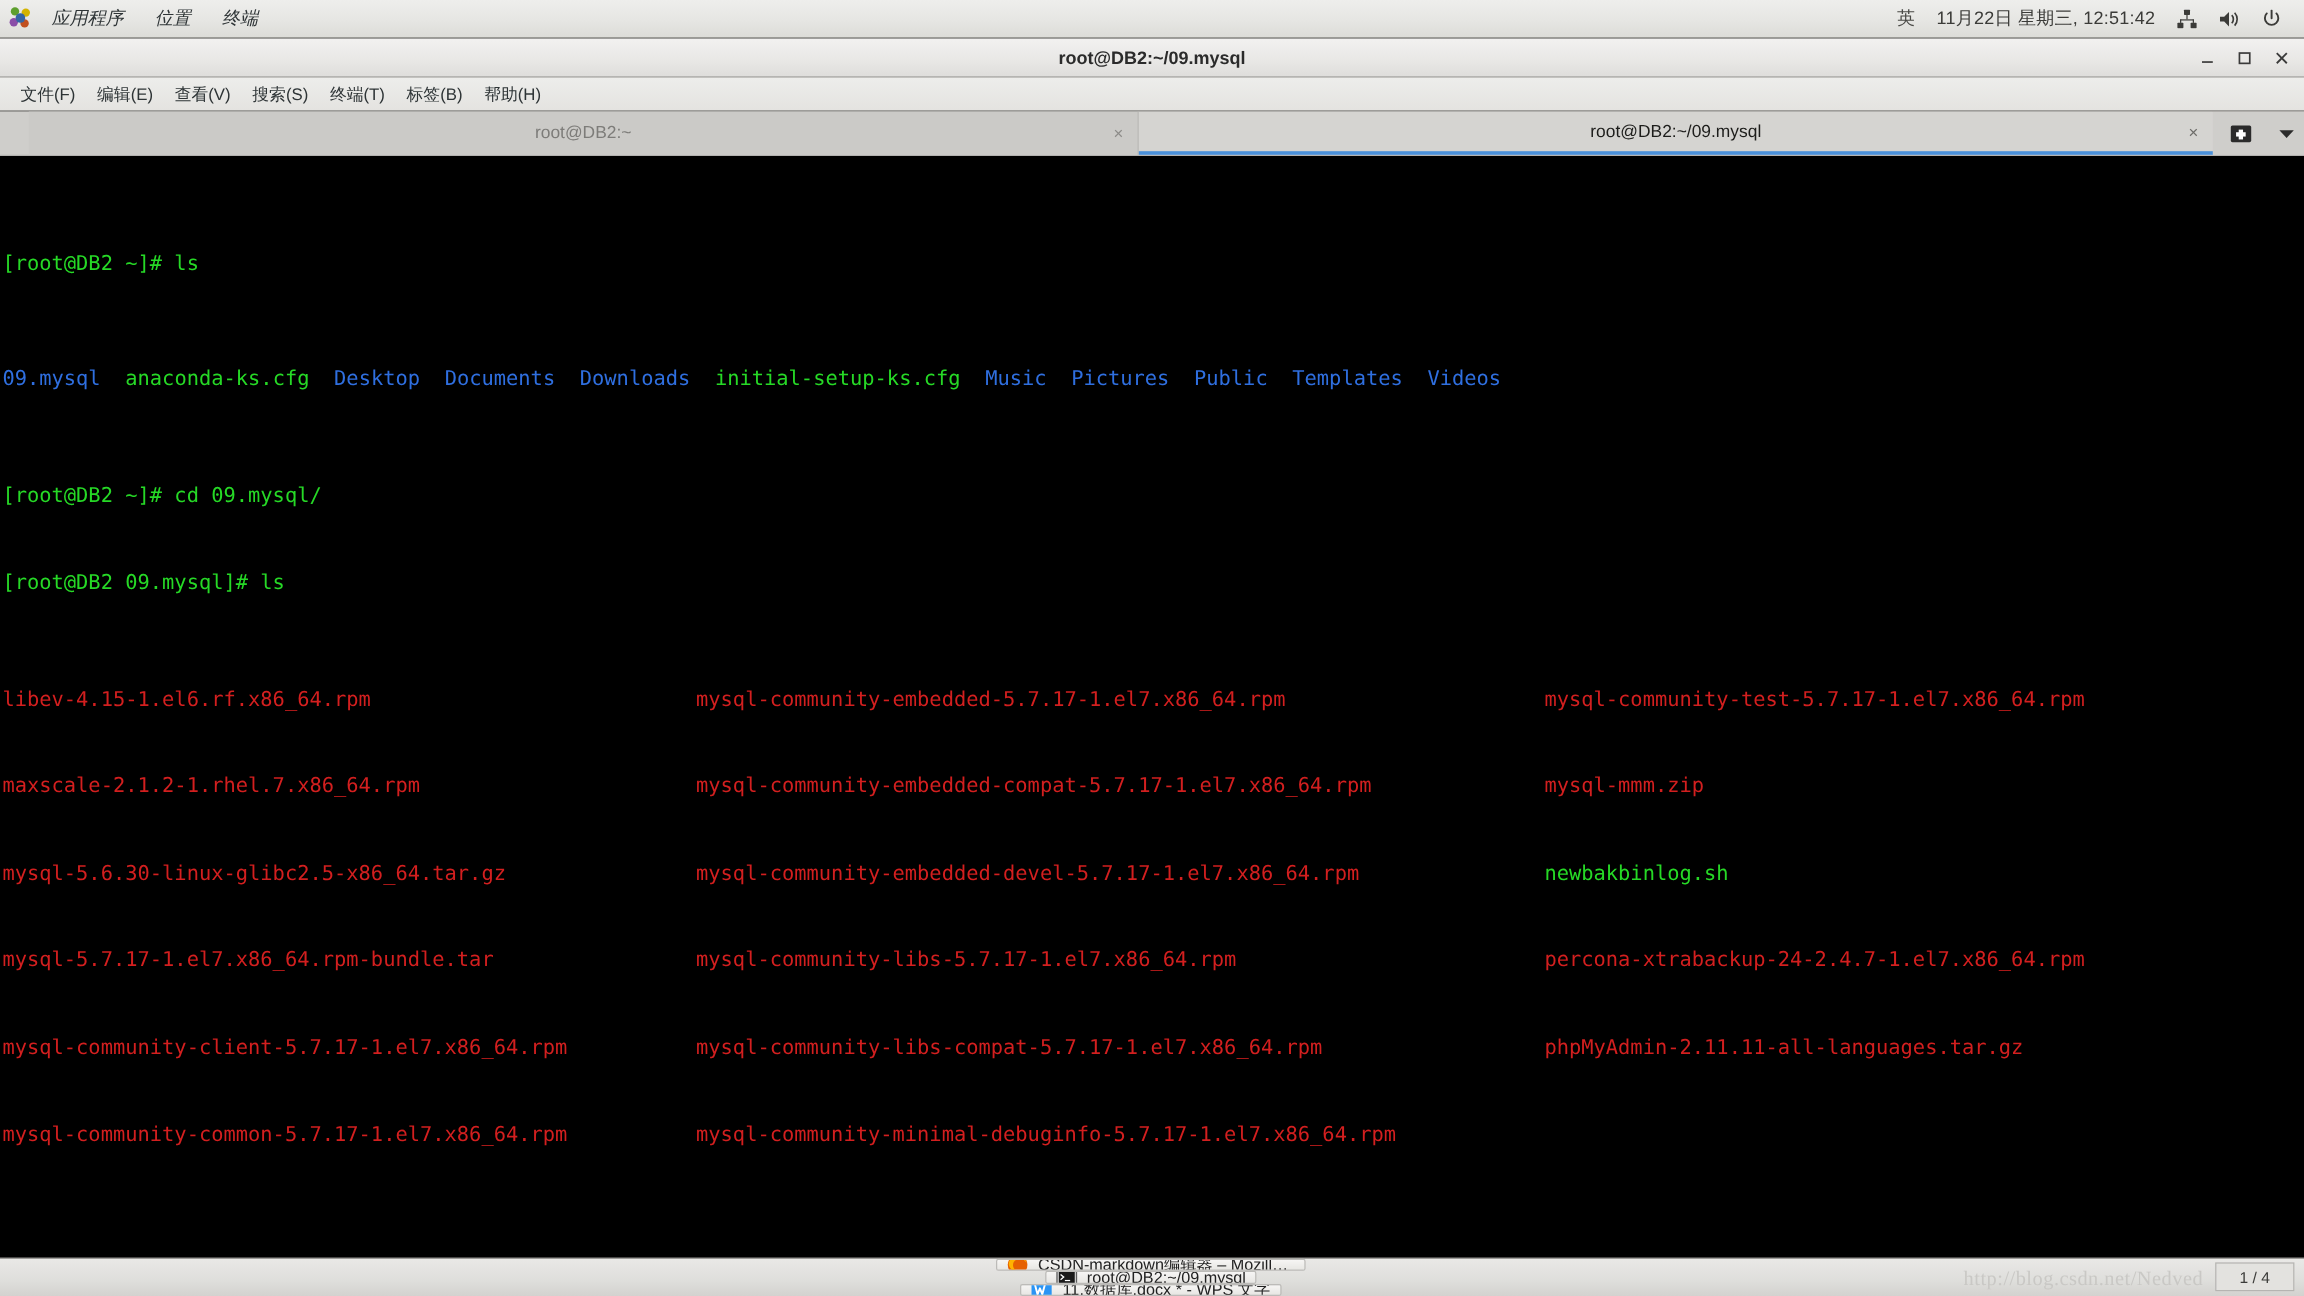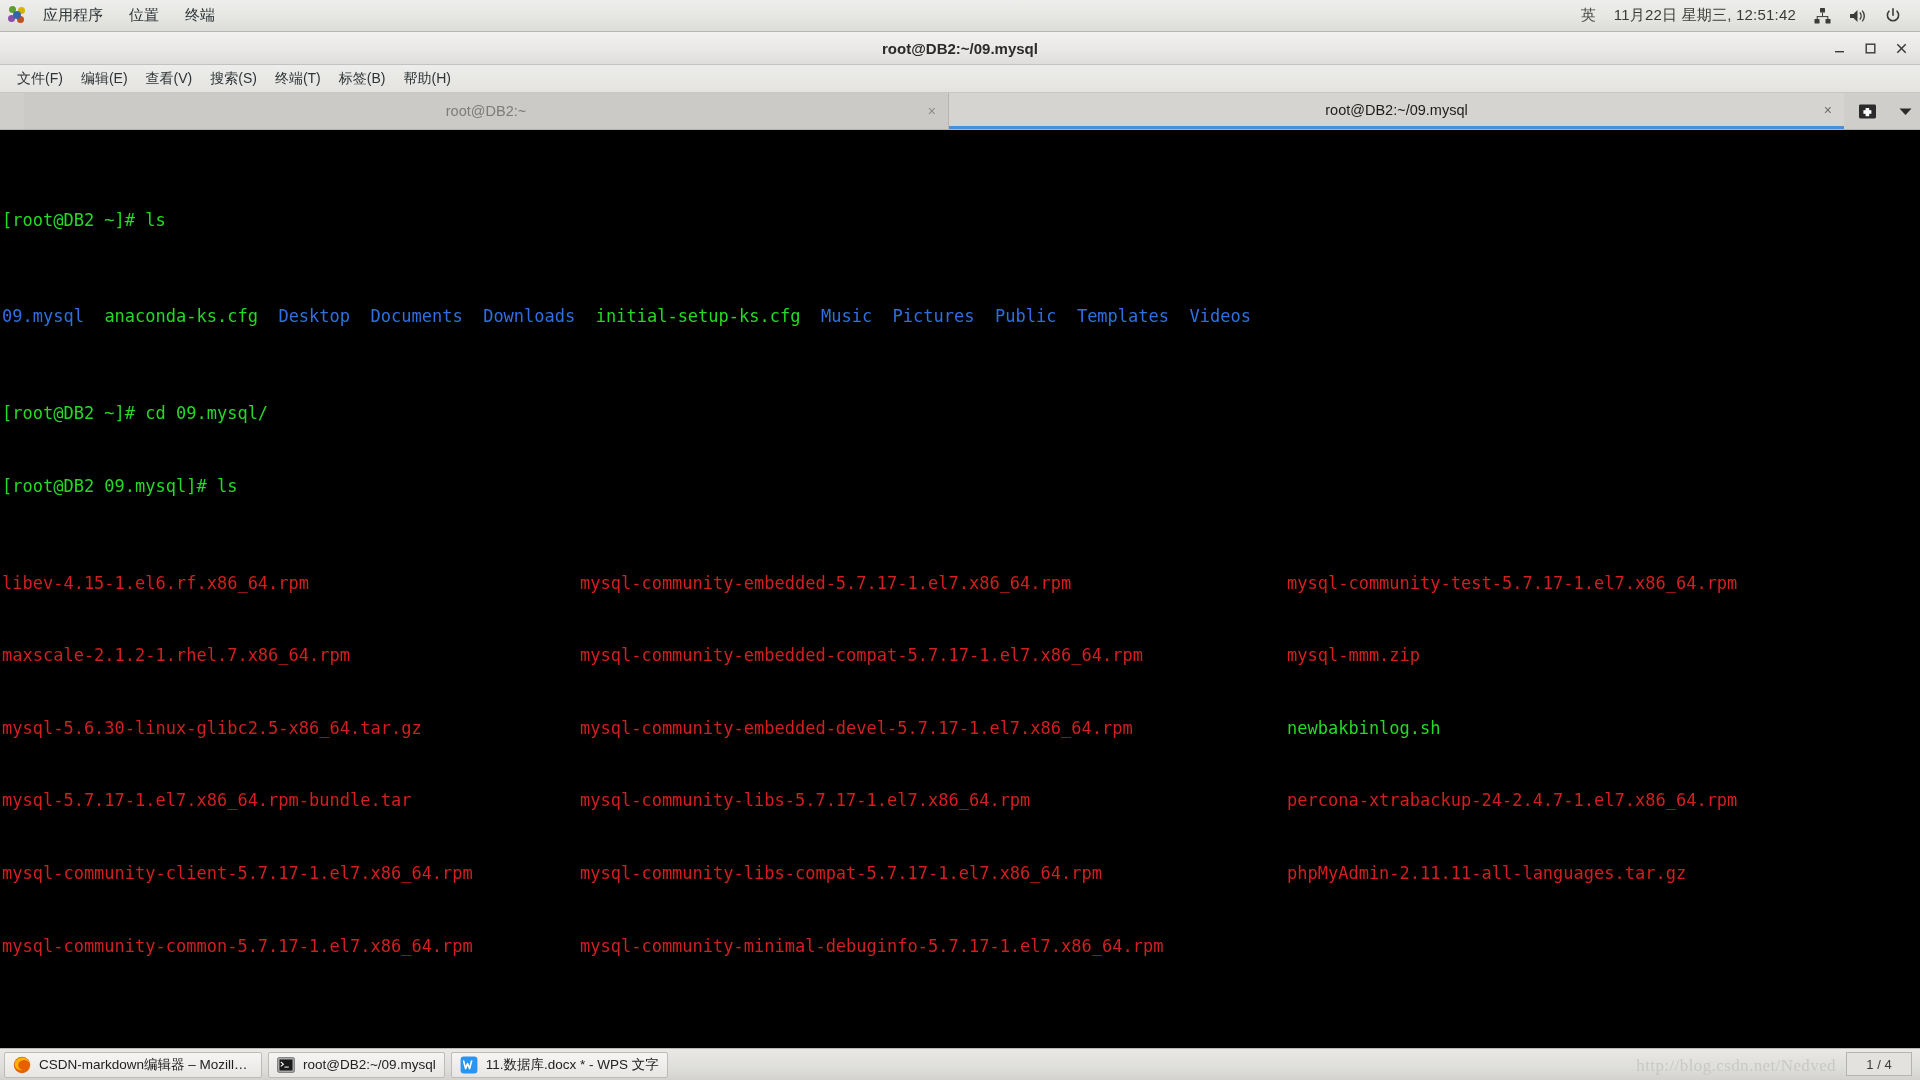--- a/index.html
+++ b/index.html
@@ -12,21 +12,21 @@
 
   
   #top-panel {
     position: absolute; top: 0; left: 0;
     width: 1920px; height: 32px;
     background: linear-gradient(to bottom, #eeeeec 0%, #e6e6e3 55%, #dcdcd8 100%);
     border-bottom: 1px solid #b6b6b0;
     display: flex; align-items: center;
     font-size: 15px; color: #2e3436;
   }
-  .panel-left { display: flex; align-items: center; height: 100%; }
+  .panel-left { display: flex; align-items: center; height: 100%; font-style: italic; }
   .panel-menu {
     padding: 0 13px; height: 100%;
     display: flex; align-items: center;
     font-size: 15px; color: #2e3436;
   }
   #gnome-logo {
     width: 20px; height: 20px; margin-left: 8px; margin-right: 2px;
     position: relative;
   }
   #gnome-logo i {
@@ -139,20 +139,21 @@
   .red    { color: #d31f1f; }
 
   
   #taskbar {
     position: absolute; left: 0; bottom: 0;
     width: 1920px; height: 32px;
     background: linear-gradient(to bottom,#e9e8e6 0%,#dededb 60%,#d3d2cf 100%);
     border-top: 1px solid #b8b7b4;
     display: flex; align-items: center;
     padding-left: 4px;
+    flex-direction: column;
   }
   .task-btn {
     height: 26px; min-width: 150px; max-width: 258px;
     margin-right: 6px; padding: 0 8px;
     display: flex; align-items: center; gap: 8px;
     background: linear-gradient(to bottom,#f6f5f4,#e7e6e3);
     border: 1px solid #bcbbb8;
     border-radius: 2px;
     font-size: 13.5px; color: #222;
     overflow: hidden; white-space: nowrap;

